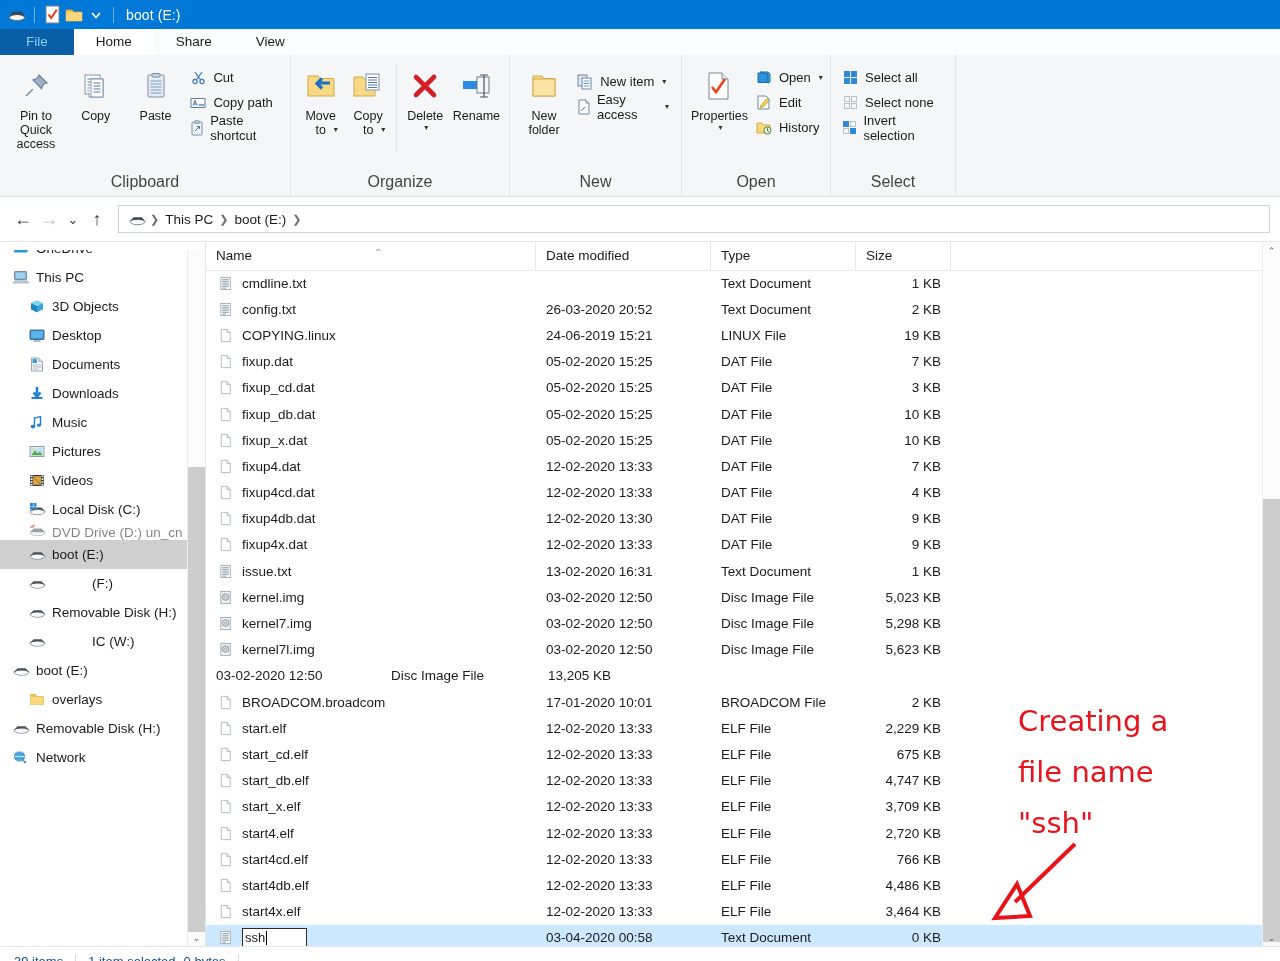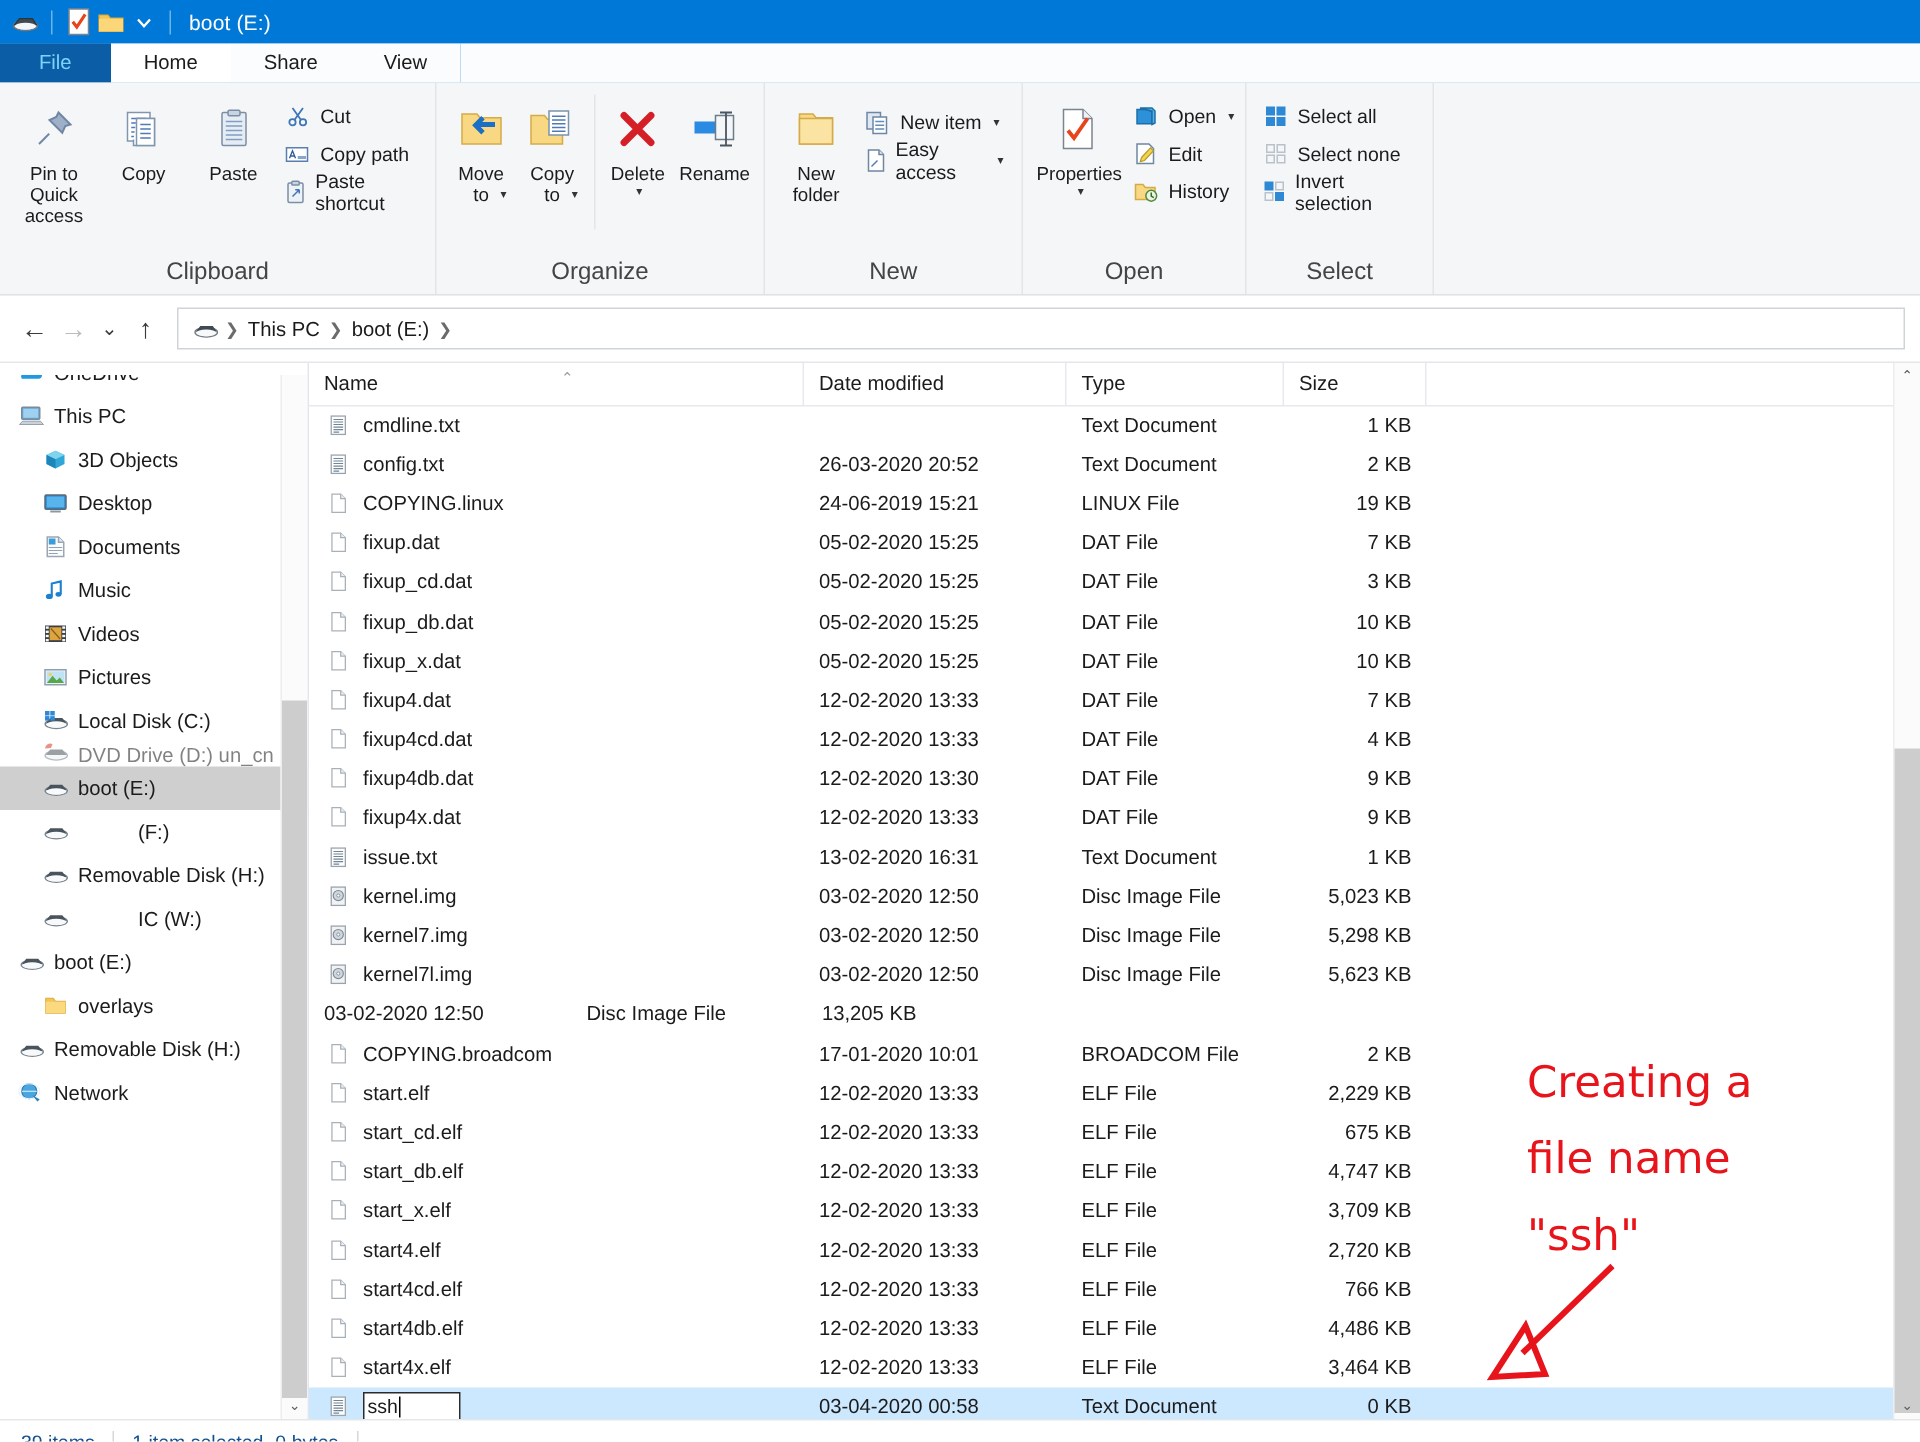--- a/index.html
+++ b/index.html
@@ -483,26 +483,46 @@
                 <g stroke="#8fa3b5" stroke-width="0.8">
                   <path d="M4 8h9M4 10h9M4 12h6"></path>
                 </g>
               </svg>
             </span>
             <span>Documents</span>
           </div>
           <div class="navitem lvl1">
             <span class="ico">
               <svg width="18" height="15" viewBox="0 0 17 15">
+                <path d="M8.5 1 v7 M5 6.5 L8.5 10.5 L12 6.5" stroke="#1d7fd0" stroke-width="2.6" fill="none"></path>
+                <path d="M3 12 h11" stroke="#1d7fd0" stroke-width="2"></path>
+              </svg>
+            </span>
+            <span>Downloads</span>
+          </div>
+          <div class="navitem lvl1">
+            <span class="ico">
+              <svg width="18" height="15" viewBox="0 0 17 15">
                 <path d="M6 11.5 V3 l6-1.4 V10" fill="none" stroke="#1d7fd0" stroke-width="1.4"></path>
                 <ellipse cx="4.4" cy="11.6" rx="2.3" ry="1.8" fill="#1d7fd0"></ellipse>
                 <ellipse cx="10.5" cy="10.2" rx="2" ry="1.6" fill="#1d7fd0"></ellipse>
               </svg>
             </span>
             <span>Music</span>
+          </div>
+          <div class="navitem lvl1">
+            <span class="ico">
+              <svg width="18" height="15" viewBox="0 0 17 15">
+                <rect x="1.5" y="2.5" width="14" height="10" fill="#f4f7fa" stroke="#90a0ae"></rect>
+                <rect x="2.5" y="3.5" width="12" height="8" fill="#bfe3f5"></rect>
+                <path d="M2.8 11.3 L6.5 6.5 L9.3 9.6 L11.4 7.6 L14.2 11.3 Z" fill="#5aa74a"></path>
+                <circle cx="5" cy="5.6" r="1.1" fill="#f3d14e"></circle>
+              </svg>
+            </span>
+            <span>Pictures</span>
           </div>
           <div class="navitem lvl1">
             <span class="ico">
               <svg width="18" height="15" viewBox="0 0 17 15">
                 <rect x="1.5" y="2" width="14" height="11" fill="#3a3f45"></rect>
                 <g fill="#f3f5f7">
                   <rect x="2" y="2.6" width="2" height="1.6"></rect>
                   <rect x="2" y="5.4" width="2" height="1.6"></rect>
                   <rect x="2" y="8.2" width="2" height="1.6"></rect>
                   <rect x="2" y="11" width="2" height="1.6"></rect>
@@ -513,31 +533,20 @@
                 </g>
                 <rect x="4.6" y="3.2" width="7.8" height="8.6" fill="#e0a43c"></rect>
                 <path d="M5.4 4 L11.6 11" stroke="#7a5f24" stroke-width="0.8"></path>
               </svg>
             </span>
             <span>Videos</span>
           </div>
           <div class="navitem lvl1">
             <span class="ico">
               <svg width="18" height="15" viewBox="0 0 17 15">
-                <rect x="1.5" y="2.5" width="14" height="10" fill="#f4f7fa" stroke="#90a0ae"></rect>
-                <rect x="2.5" y="3.5" width="12" height="8" fill="#bfe3f5"></rect>
-                <path d="M2.8 11.3 L6.5 6.5 L9.3 9.6 L11.4 7.6 L14.2 11.3 Z" fill="#5aa74a"></path>
-                <circle cx="5" cy="5.6" r="1.1" fill="#f3d14e"></circle>
-              </svg>
-            </span>
-            <span>Pictures</span>
-          </div>
-          <div class="navitem lvl1">
-            <span class="ico">
-              <svg width="18" height="15" viewBox="0 0 17 15">
                 <ellipse cx="9" cy="9.6" rx="7.4" ry="3.1" fill="#eef2f5" stroke="#7a858f" stroke-width="0.9"></ellipse>
                 <path d="M2 9.3 L5 5.6 L13 5.6 L16 9.3 Z" fill="#4a545c"></path>
                 <ellipse cx="9" cy="10" rx="6.6" ry="2.2" fill="#f7f9fb"></ellipse>
                 <g>
                   <rect x="1.5" y="1" width="3" height="3" fill="#2f89d6"></rect>
                   <rect x="5" y="1" width="3" height="3" fill="#2f89d6"></rect>
                   <rect x="1.5" y="4.4" width="3" height="3" fill="#2f89d6"></rect>
                   <rect x="5" y="4.4" width="3" height="3" fill="#2f89d6"></rect>
                 </g>
               </svg>
@@ -880,21 +889,21 @@
             <div class="c-size">13,205 KB</div>
           </div>
           <div class="row">
             <div class="c-name">
               <span class="ico">
                 <svg width="16" height="15" viewBox="0 0 17 15">
                   <path d="M3.5 1 h6.2 l3.3 3.3 V14 H3.5 Z" fill="#ffffff" stroke="#a9b1b8" stroke-width="0.9"></path>
                   <path d="M9.7 1 v3.3 h3.3" fill="#eef1f4" stroke="#a9b1b8" stroke-width="0.9"></path>
                 </svg>
               </span>
-              <span>COPYING.broadcom</span>
+              <span>BROADCOM.broadcom</span>
             </div>
             <div class="c-date">17-01-2020 10:01</div>
             <div class="c-type">BROADCOM File</div>
             <div class="c-size">2 KB</div>
           </div>
           <div class="row">
             <div class="c-name">
               <span class="ico">
                 <svg width="16" height="15" viewBox="0 0 17 15">
                   <path d="M3.5 1 h6.2 l3.3 3.3 V14 H3.5 Z" fill="#ffffff" stroke="#a9b1b8" stroke-width="0.9"></path>

